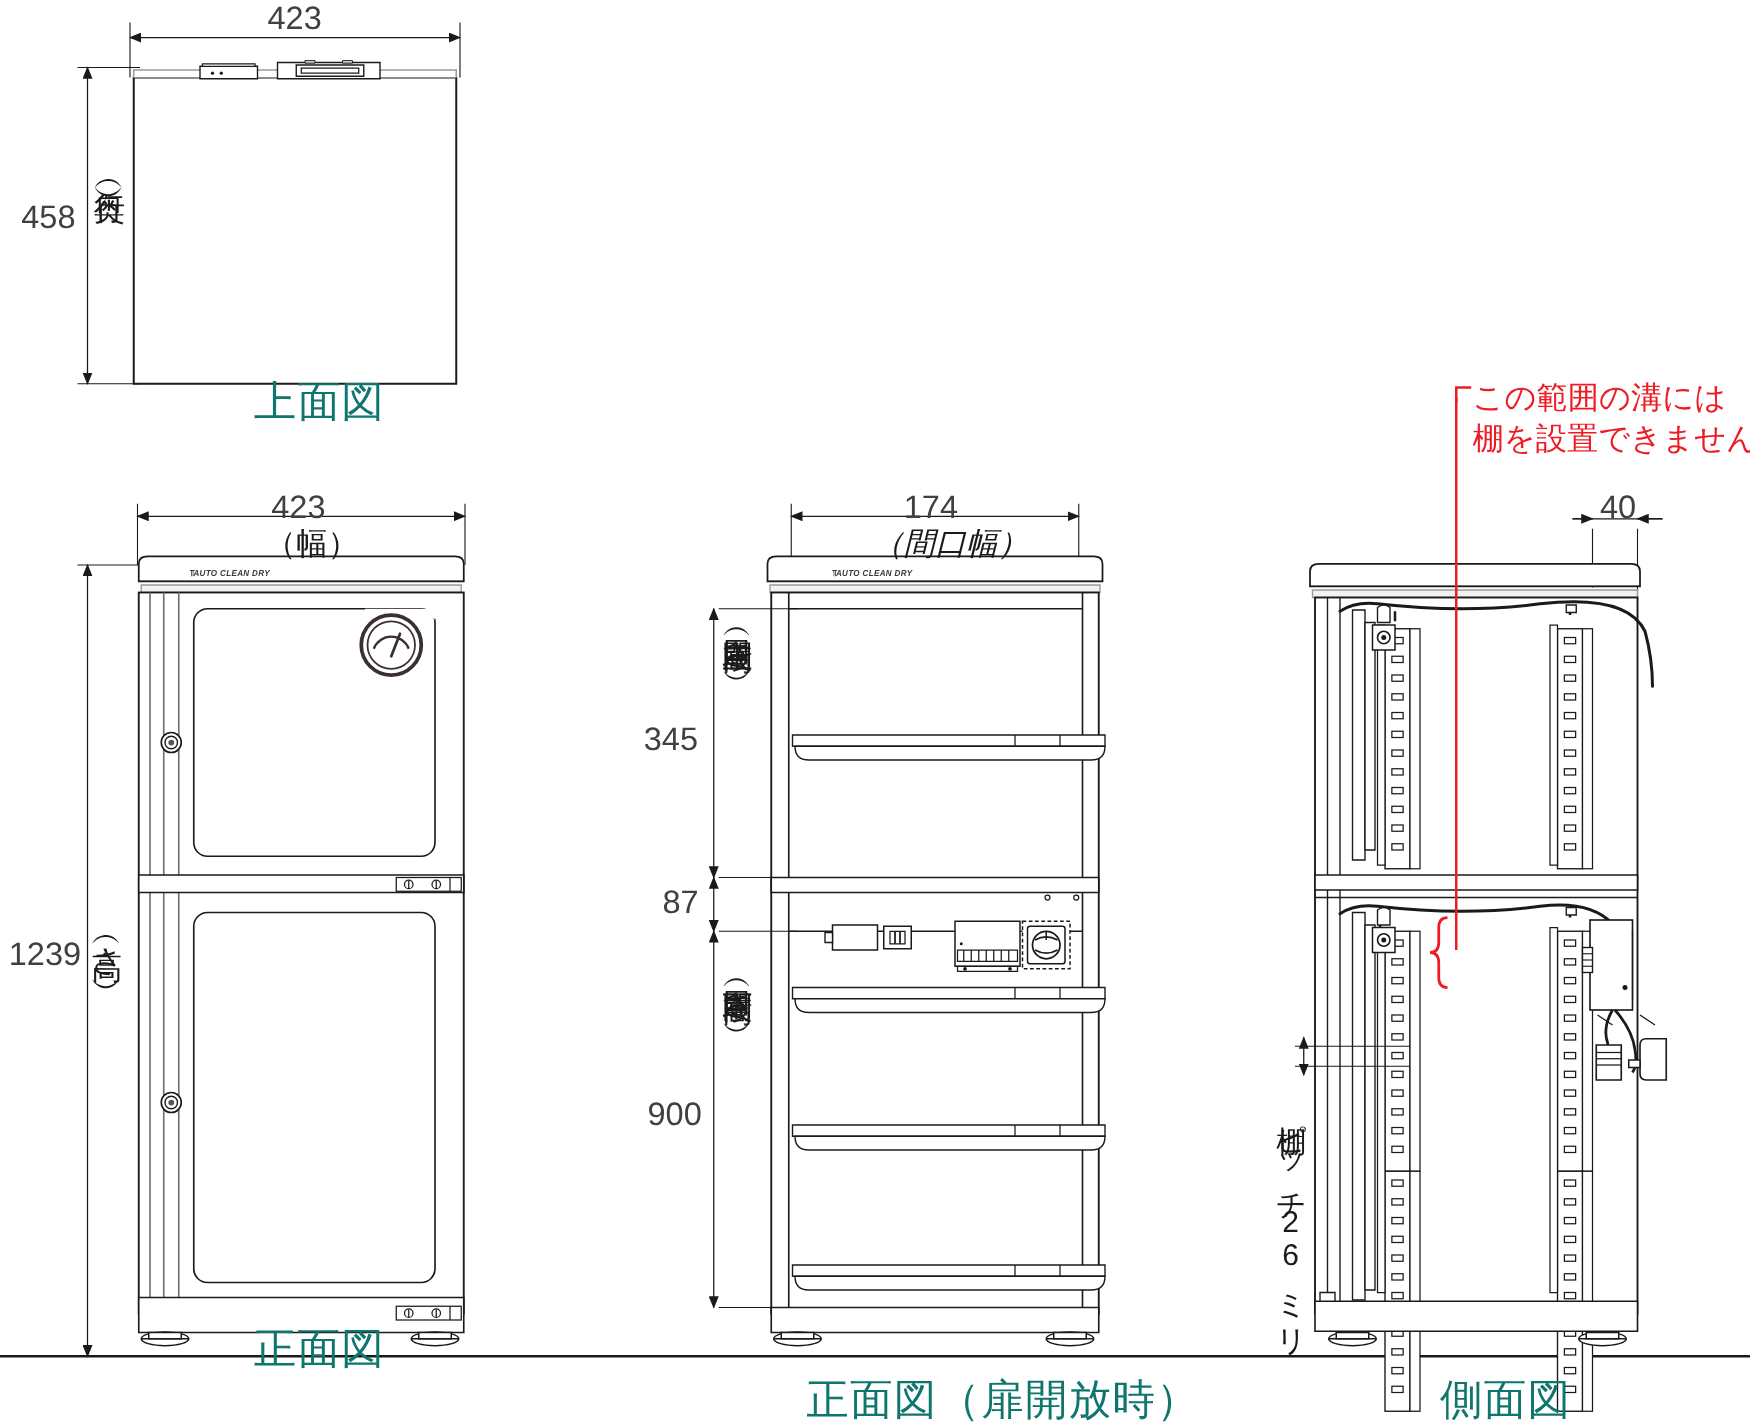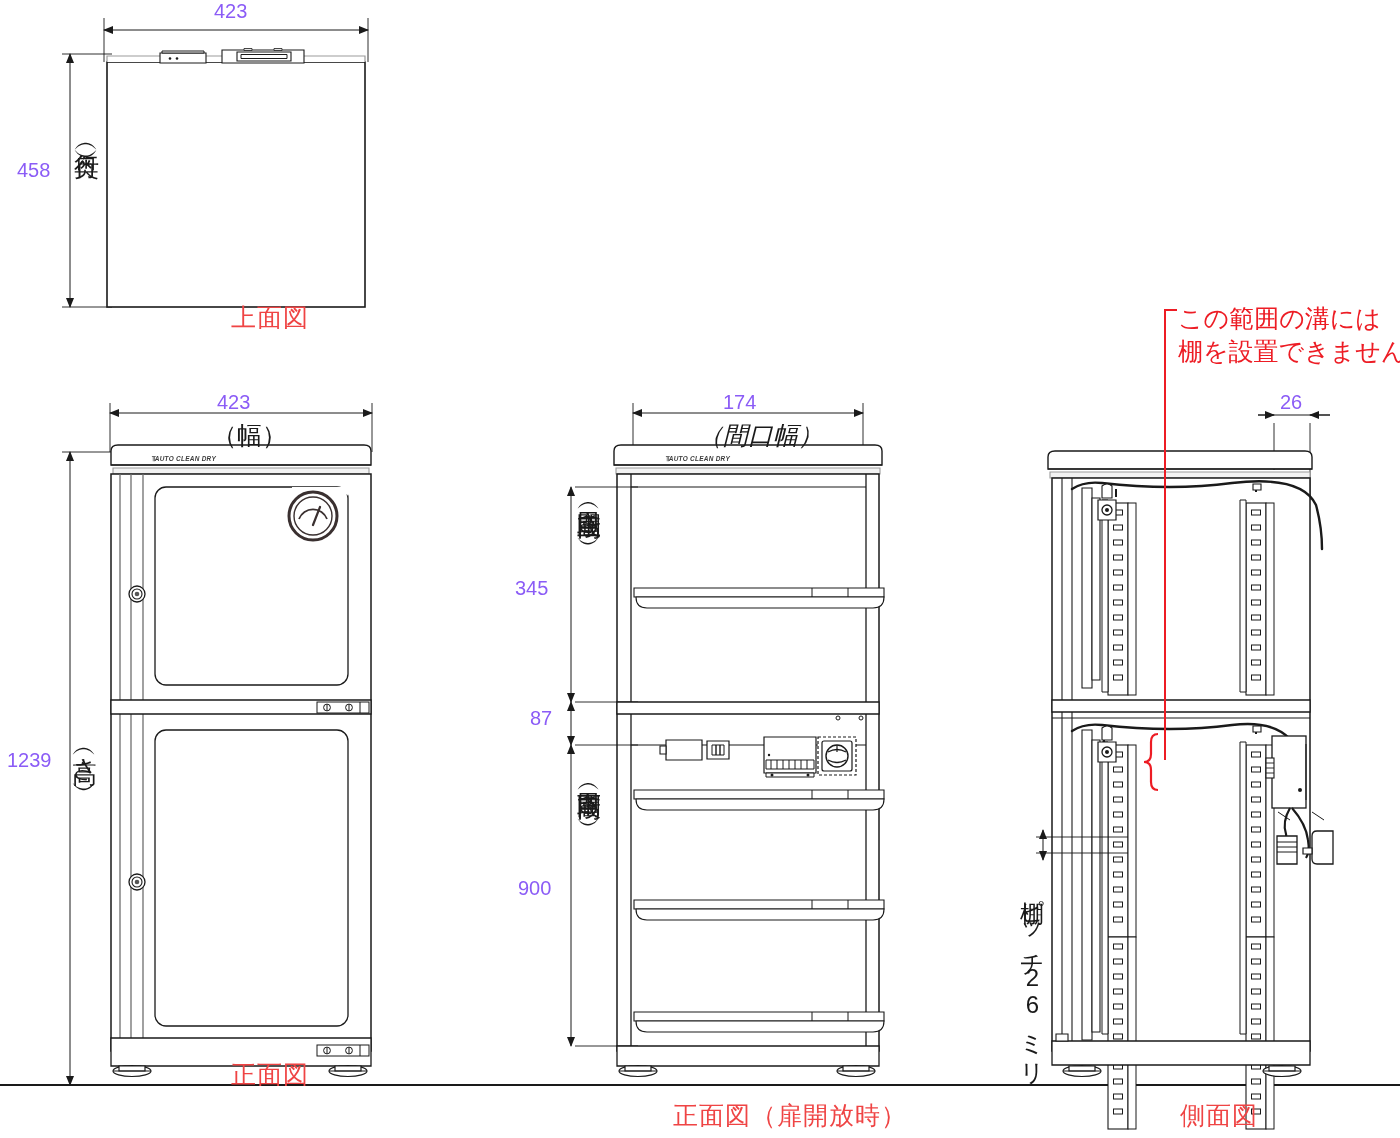--- a/index.html
+++ b/index.html
@@ -10,24 +10,24 @@
   }
   #sheet{
     position:relative;
     width:1400px;
     height:1138px;
     overflow:hidden;
     background:#fff;
   }
   .svg-layer{position:absolute;left:0;top:0;width:1400px;height:1138px;}
   .txt{position:absolute;white-space:nowrap;line-height:1;}
-  .dim-num{font-size:20px;color:#8b5cf6;letter-spacing:0px;}
+  .dim-num{font-size:26px;color:#404040;letter-spacing:0px;}
   .jp{font-size:25px;color:#1a1a1a;}
   .jp-lbl{font-size:24px;color:#1a1a1a;}
-  .caption{font-size:25px;color:#ef4444;letter-spacing:1px;margin-left:28px;}
+  .caption{font-size:34px;color:#0f766e;letter-spacing:1px;}
   .vert{
     writing-mode:vertical-rl;
     text-orientation:upright;
     white-space:nowrap;
     line-height:1;
   }
   .red{color:#ed1c24;}
   .note{font-size:25px;line-height:1.32;text-align:right;}
   .logo{
     position:absolute;
@@ -376,21 +376,21 @@
   <div class="txt dim-num" style="left:723px;top:392px;">174</div>
   <div class="txt jp" style="left:698px;top:423px;font-style:italic;">（間口幅）</div>
   <div class="txt dim-num" style="left:515px;top:578px;">345</div>
   <div class="txt jp-lbl vert" style="left:577px;top:495px;">（上段間口高さ）</div>
   <div class="txt dim-num" style="left:530px;top:708px;">87</div>
   <div class="txt dim-num" style="left:518px;top:878px;">900</div>
   <div class="txt jp-lbl vert" style="left:577px;top:776px;">（下段間口高さ）</div>
   <div class="logo" style="left:666px;top:455px;"><span class="mark">⫪</span><span>AUTO CLEAN DRY</span></div>
   <div class="txt caption" style="left:645px;top:1103px;">正面図（扉開放時）</div>
 
-  <div class="txt dim-num" style="left:1280px;top:392px;">26</div>
+  <div class="txt dim-num" style="left:1280px;top:392px;">40</div>
   <div class="txt jp-lbl vert" style="left:1020px;top:882px;">棚ピッチ26ミリ</div>
   <div class="txt caption" style="left:1152px;top:1103px;">側面図</div>
 
   <div class="txt note red" style="left:1178px;top:302px;text-align:left;">
     <div>この範囲の溝には</div>
     <div style="text-align:right;">棚を設置できません</div>
   </div>
 
 </div>
 

